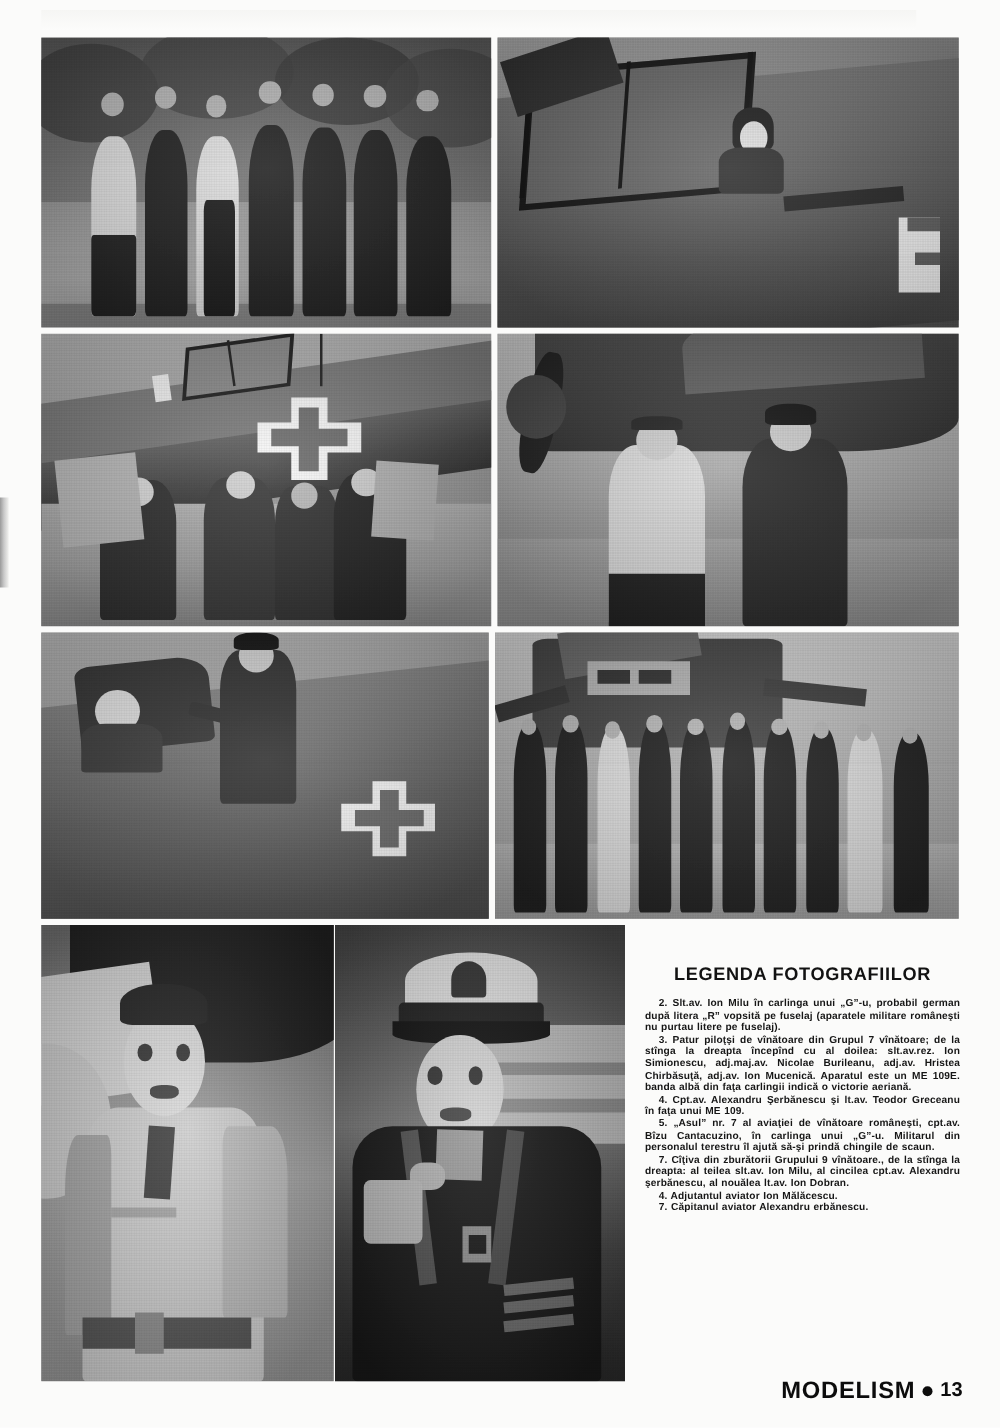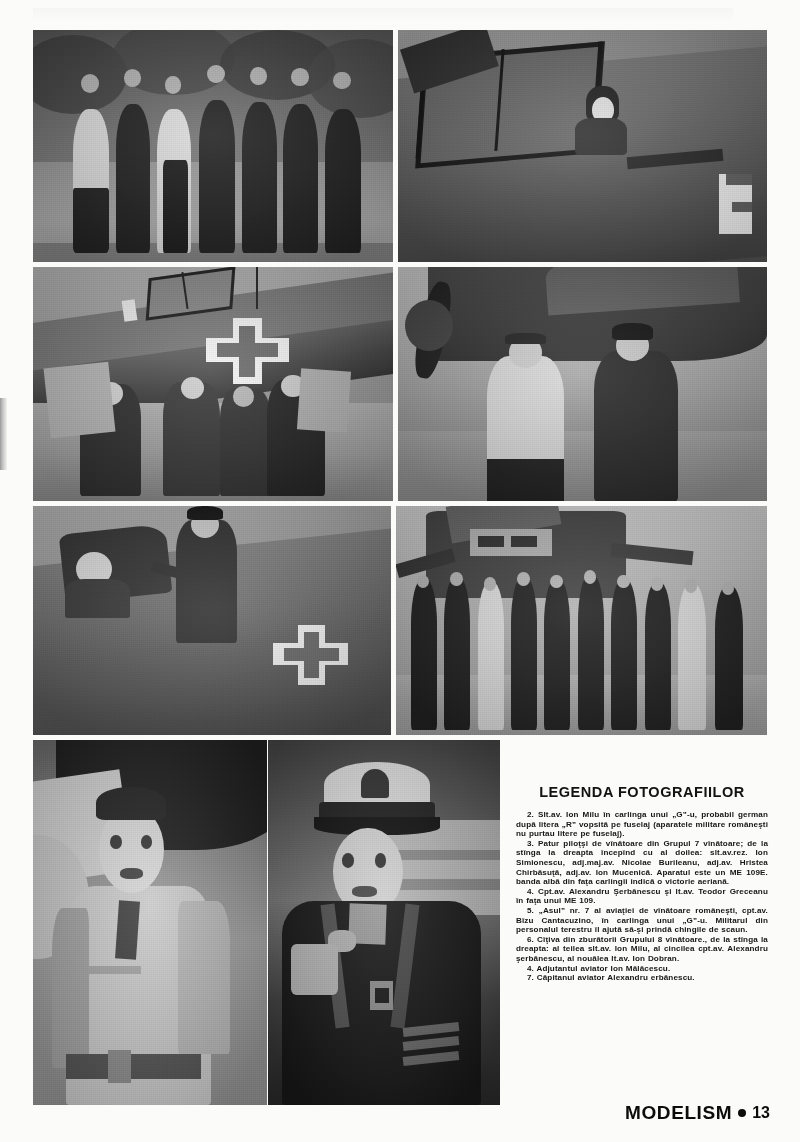--- a/index.html
+++ b/index.html
@@ -63,21 +63,21 @@
     background:#efeee9;
   }
   .xcross.inner{background:#6f6f6b;}
 
   
   #legend{
     position:absolute;
     left:516px;top:772px;width:252px;height:300px;
   }
   #legend h2{
-    margin:12px 0 10px 0;
+    margin:0 0 10px 0;
     font-size:14.5px;
     font-weight:bold;
     letter-spacing:.55px;
     text-align:center;
     color:#121212;
     font-family:"Liberation Sans", sans-serif;
   }
   #legend ol{
     margin:0;padding:0;list-style:none;
   }
@@ -369,21 +369,21 @@
       <div class="vig"></div>
   </div>
 
   <div id="legend">
     <h2>LEGENDA  FOTOGRAFIILOR</h2>
     <ol>
       <li>2. Slt.av. Ion Milu în carlinga unui „G”-u, probabil german după litera „R” vopsită pe fuselaj (aparatele militare româneşti nu purtau litere pe fuselaj).</li>
       <li>3. Patur piloţşi de vînătoare din Grupul 7 vînătoare; de la stînga la dreapta începînd cu al doilea: slt.av.rez. Ion Simionescu, adj.maj.av. Nicolae Burileanu, adj.av. Hristea Chirbăsuţă, adj.av. Ion Mucenică. Aparatul este un ME 109E. banda albă din faţa carlingii indică o victorie aeriană.</li>
       <li>4. Cpt.av. Alexandru Şerbănescu şi lt.av. Teodor Greceanu în faţa unui ME 109.</li>
       <li>5. „Asul” nr. 7 al aviaţiei de vînătoare româneşti, cpt.av. Bîzu Cantacuzino, în carlinga unui „G”-u. Militarul din personalul terestru îl ajută să-şi prindă chingile de scaun.</li>
-      <li>6. Cîţiva din zburătorii Grupului 8 vînătoare., de la stînga la dreapta: al teilea slt.av. Ion Milu, al cincilea cpt.av. Alexandru şerbănescu, al nouălea lt.av. Ion Dobran.</li>
+      <li>7. Cîţiva din zburătorii Grupului 9 vînătoare., de la stînga la dreapta: al teilea slt.av. Ion Milu, al cincilea cpt.av. Alexandru şerbănescu, al nouălea lt.av. Ion Dobran.</li>
       <li>4. Adjutantul aviator Ion Mălăcescu.</li>
       <li>7. Căpitanul aviator Alexandru erbănescu.</li>
     </ol>
   </div>
 
   <div id="footer">
     <span class="brand">MODELISM</span>
     <span class="dot"></span>
     <span class="pg">13</span>
   </div>

